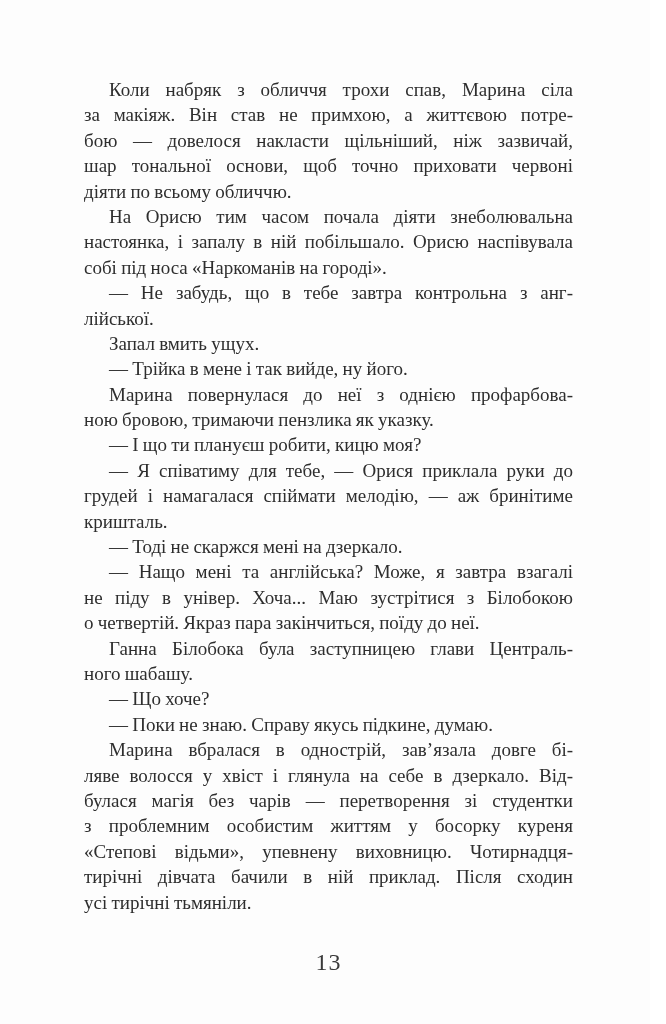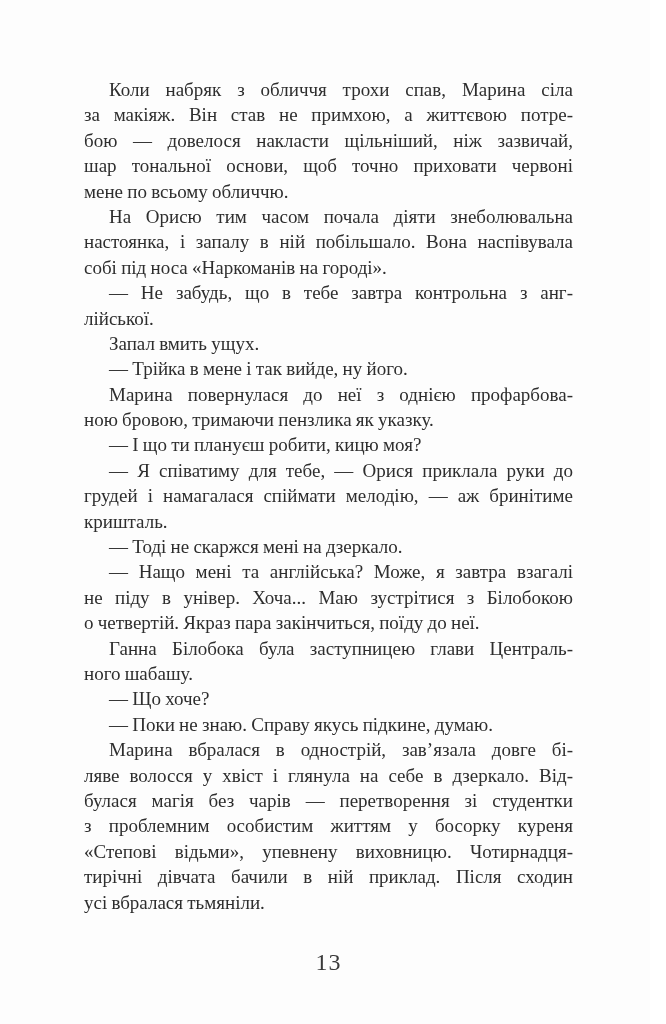--- a/index.html
+++ b/index.html
@@ -58,23 +58,23 @@
 </style>
 </head>
 <body>
 
 <div class="page">
   <main class="text-block" id="text-block">
       <div class="line first">Коли набряк з обличчя трохи спав, Марина сіла</div>
       <div class="line">за макіяж. Він став не примхою, а життєвою потре-</div>
       <div class="line">бою — довелося накласти щільніший, ніж зазвичай,</div>
       <div class="line">шар тональної основи, щоб точно приховати червоні</div>
-      <div class="line last">мене по всьому обличчю.</div>
+      <div class="line last">діяти по всьому обличчю.</div>
       <div class="line first">На Орисю тим часом почала діяти знеболювальна</div>
-      <div class="line">настоянка, і запалу в ній побільшало. Вона наспівувала</div>
+      <div class="line">настоянка, і запалу в ній побільшало. Орисю наспівувала</div>
       <div class="line last">собі під носа «Наркоманів на городі».</div>
       <div class="line first">— Не забудь, що в тебе завтра контрольна з анг-</div>
       <div class="line last">лійської.</div>
       <div class="line first last">Запал вмить ущух.</div>
       <div class="line first last">— Трійка в мене і так вийде, ну його.</div>
       <div class="line first">Марина повернулася до неї з однією профарбова-</div>
       <div class="line last">ною бровою, тримаючи пензлика як указку.</div>
       <div class="line first last">— І що ти плануєш робити, кицю моя?</div>
       <div class="line first">— Я співатиму для тебе, — Орися приклала руки до</div>
       <div class="line">грудей і намагалася спіймати мелодію, — аж бринітиме</div>
@@ -86,16 +86,16 @@
       <div class="line first">Ганна Білобока була заступницею глави Централь-</div>
       <div class="line last">ного шабашу.</div>
       <div class="line first last">— Що хоче?</div>
       <div class="line first last">— Поки не знаю. Справу якусь підкине, думаю.</div>
       <div class="line first">Марина вбралася в однострій, зав’язала довге бі-</div>
       <div class="line">ляве волосся у хвіст і глянула на себе в дзеркало. Від-</div>
       <div class="line">булася магія без чарів — перетворення зі студентки</div>
       <div class="line">з проблемним особистим життям у босорку куреня</div>
       <div class="line">«Степові відьми», упевнену виховницю. Чотирнадця-</div>
       <div class="line">тирічні дівчата бачили в ній приклад. Після сходин</div>
-      <div class="line last">усі вбралася тьмяніли.</div>
+      <div class="line last">усі тирічні тьмяніли.</div>
     </main>
   <div class="page-number">13</div>
 </div>
 
 </body></html>

